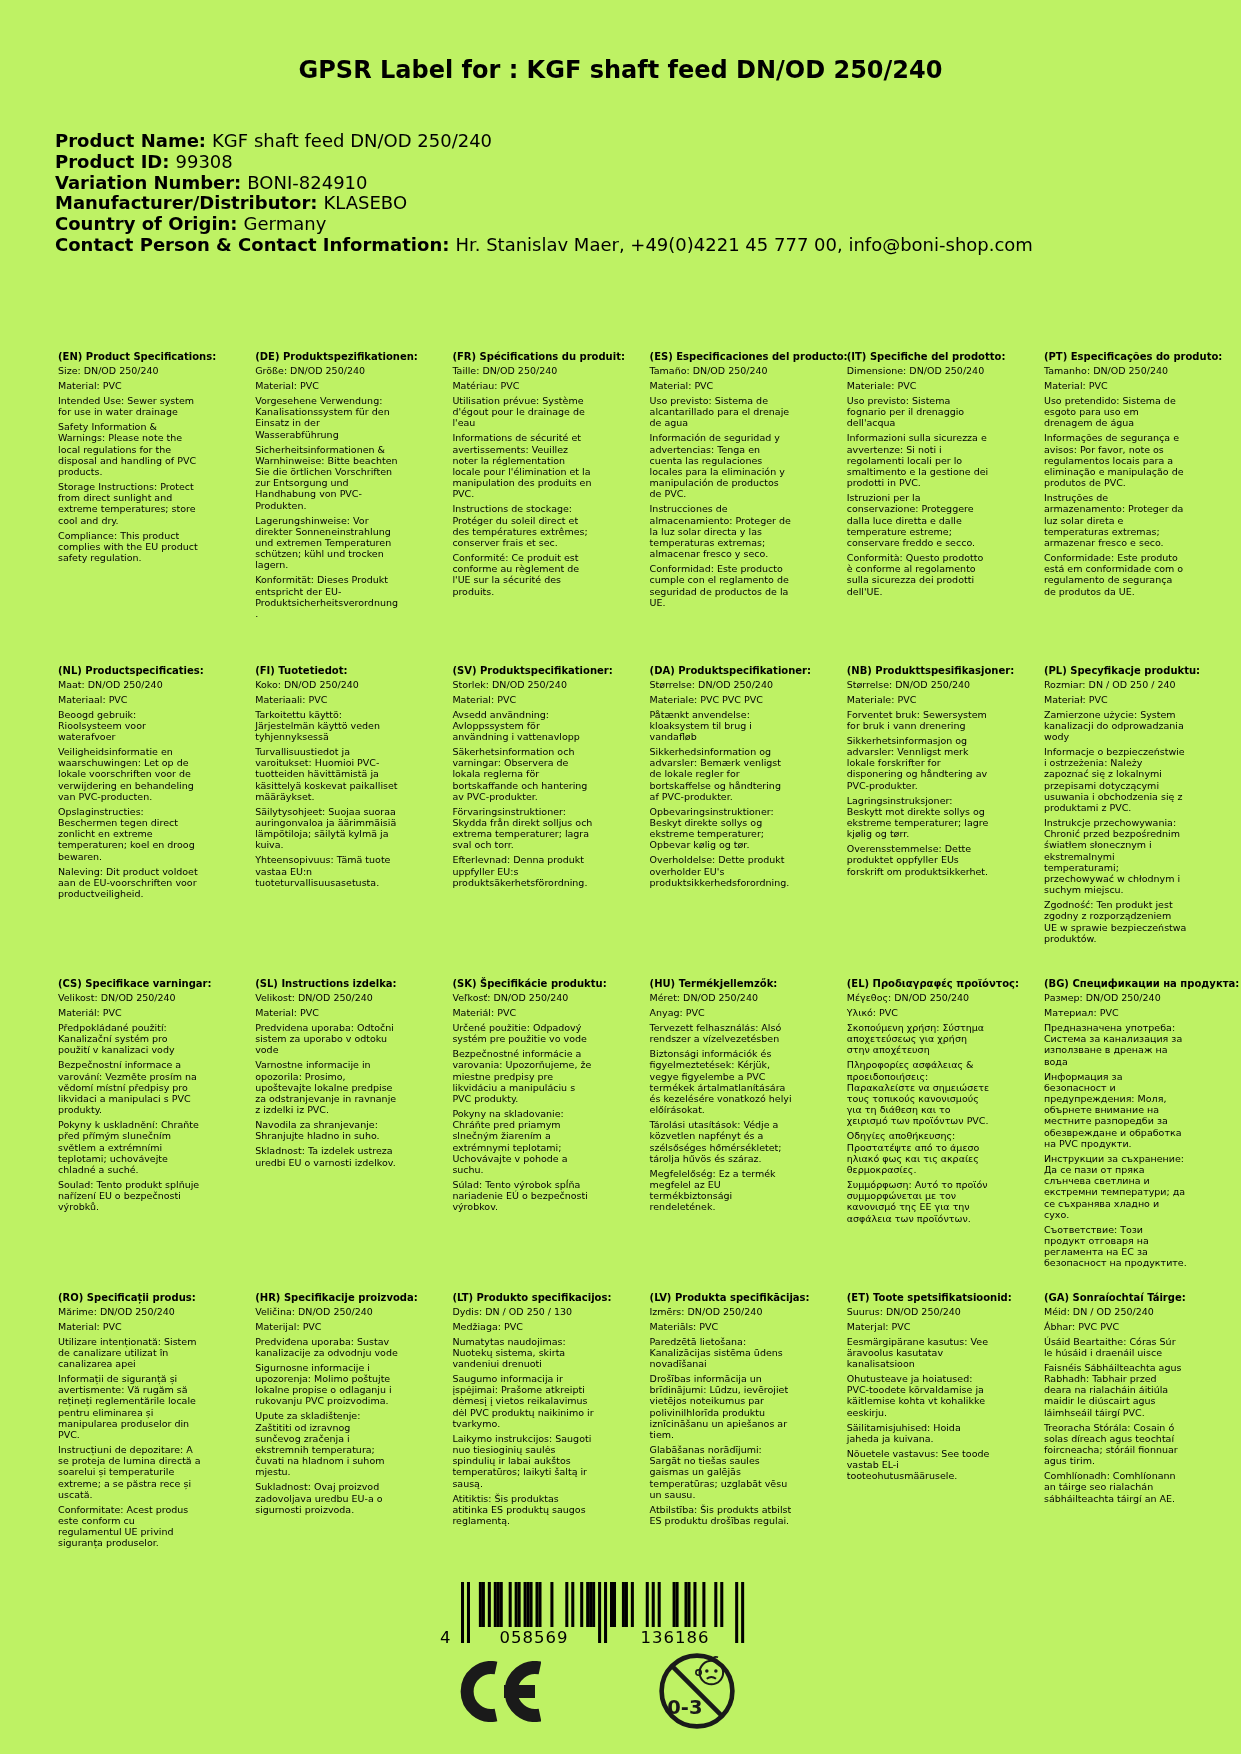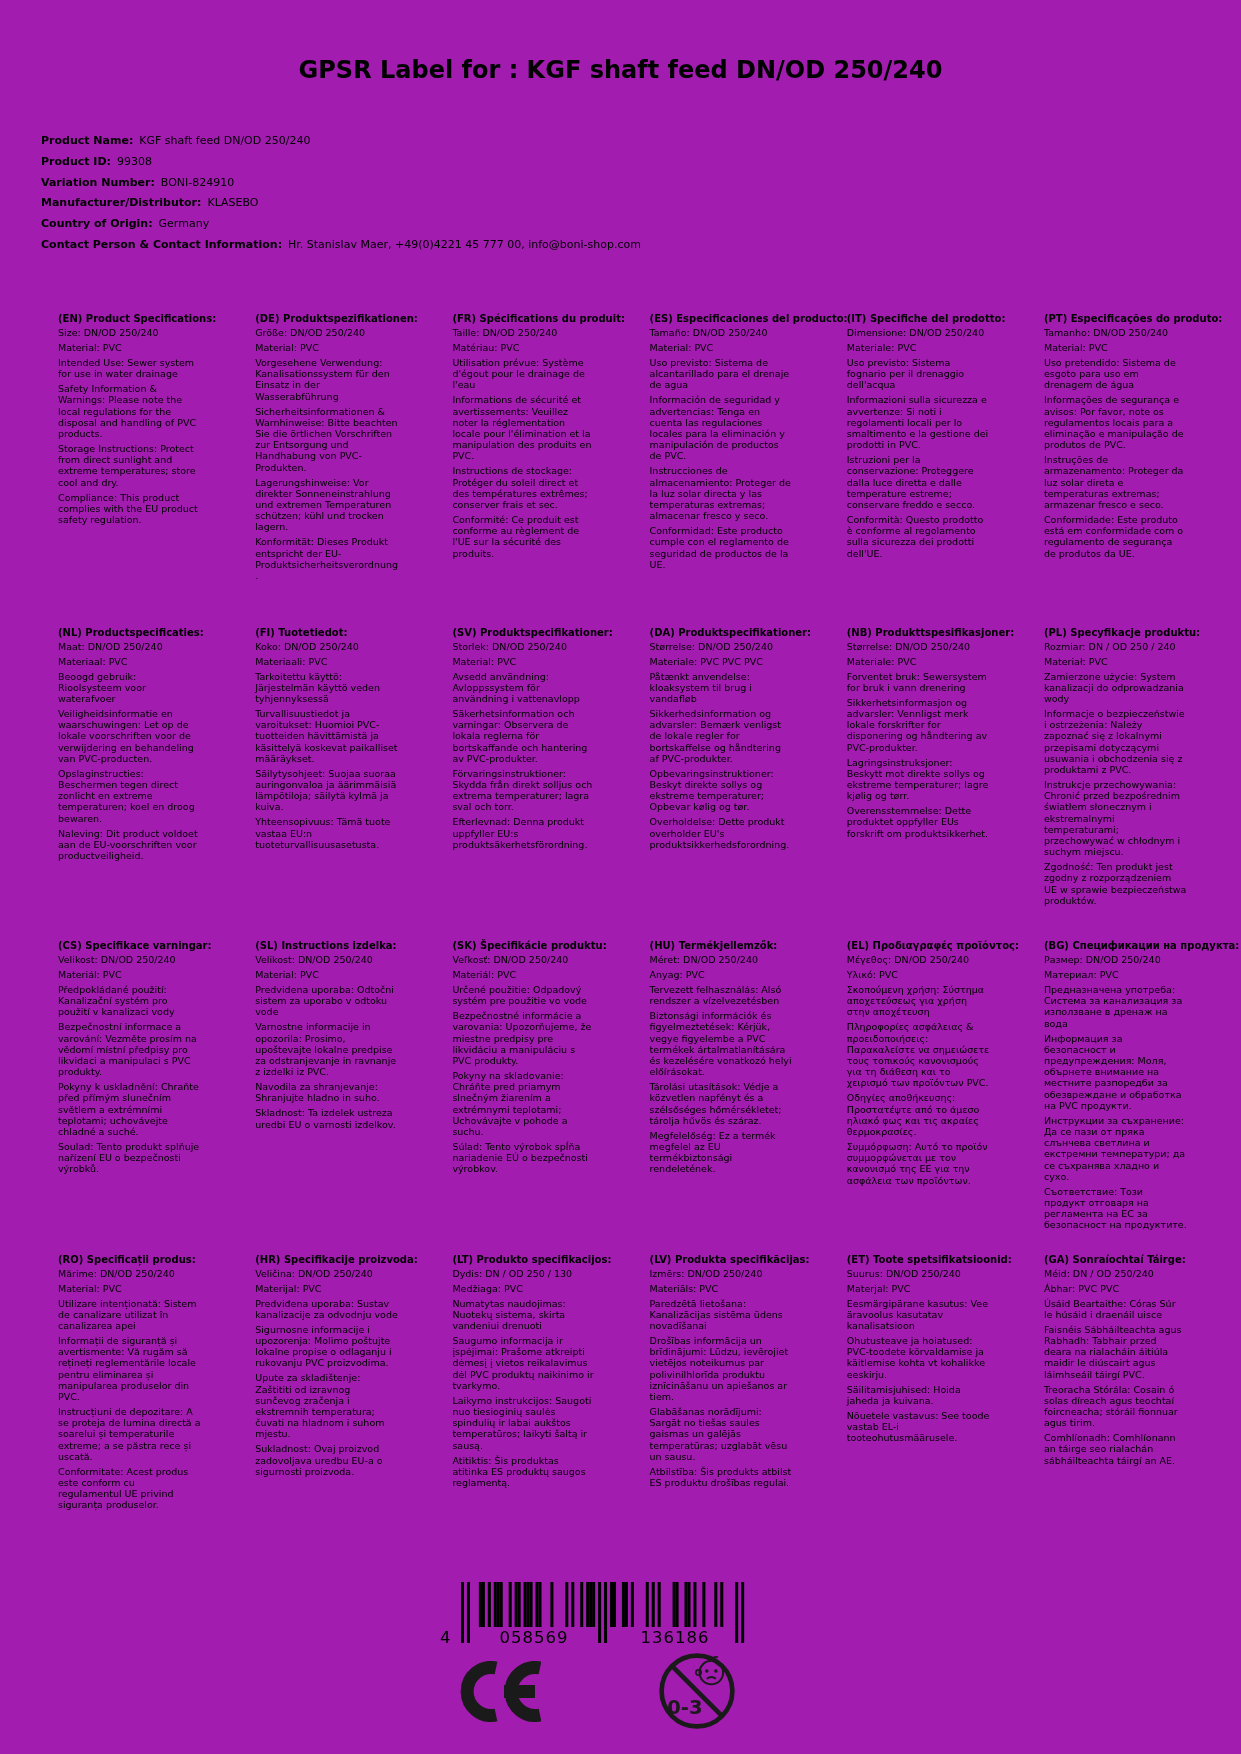--- a/index.html
+++ b/index.html
@@ -1,33 +1,33 @@
 <!DOCTYPE html>
 <html><head>
 <meta charset="utf-8">
 <style>
   html,body { margin:0; padding:0; background:#888; }
   .page {
     position:relative; width:1241px; height:1754px; margin:0 auto;
-    background:#a21caf; color:#000;
+    background:#bef264; color:#000;
     font-family:"DejaVu Sans","Liberation Sans",sans-serif;
     overflow:hidden;
   }
   .title {
     position:absolute; top:56px; left:0; width:100%;
     text-align:center; font-size:24px; font-weight:bold;
   }
-  .info { position:absolute; left:41px; top:131px; font-size:11px; line-height:20.8px; }
+  .info { position:absolute; left:55px; top:131px; font-size:18px; line-height:20.8px; }
   .info-label { font-weight:bold; }
   .info-value { margin-left:6px; }
   .grid {
     position:absolute; left:58px; top:313px;
     display:grid; grid-template-columns:repeat(6,197.2px); grid-auto-rows:313.5px;
   }
-  .spec-cell { overflow:visible; }
+  .spec-cell { overflow:visible;margin-top:38px; }
   .spec-h { font-size:10px; font-weight:bold; line-height:11.5px; white-space:nowrap; margin:0 0 2.5px 0; }
   .spec-p { font-size:9.5px; line-height:11.2px; margin:0 0 3.8px 0; width:143px; overflow-wrap:break-word; }
   .barcode { position:absolute; left:434px; top:1580px; }
   .bc-num { font-size:16.5px; letter-spacing:1px; fill:#000; }
   .ce { position:absolute; left:451px; top:1661px; }
   .age { position:absolute; left:657px; top:1651px; }
 </style>
 </head>
 <body>
 

